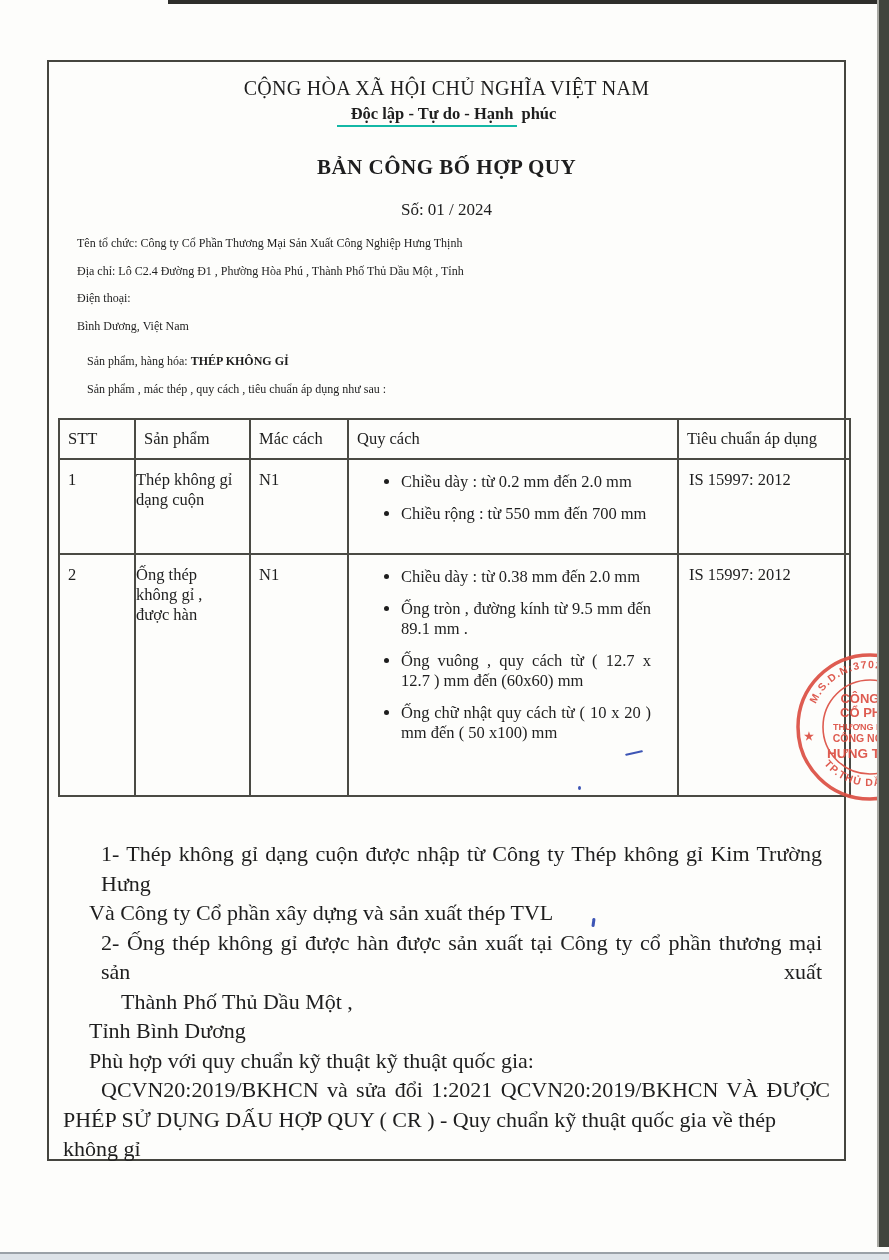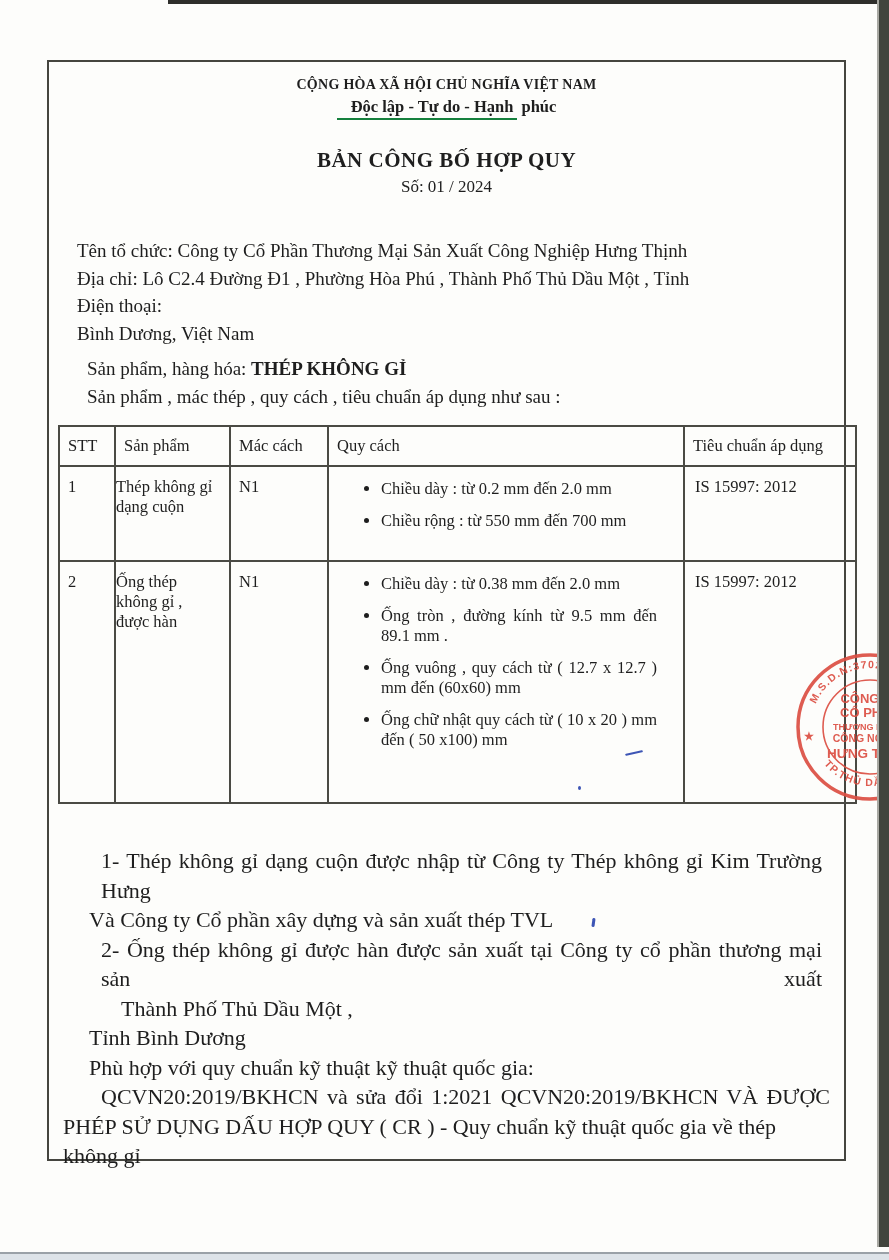--- a/index.html
+++ b/index.html
@@ -24,51 +24,51 @@
 
   
   .frame {
     position:absolute; left:47px; top:60px; width:799px; height:1101px;
     border:2px solid #45453f;
     background:transparent;
   }
 
   .center { text-align:center; }
 
-  .nat-title { margin-top:15px; font-size:14px; font-weight:bold; letter-spacing:.3px; }
+  .nat-title { margin-top:15px; font-size:20px; font-weight:normal; letter-spacing:.3px; }
   .motto     { margin-top:4px; font-size:16.5px; font-weight:bold; }
-  .motto .u  { border-bottom:2px solid #15803d; padding:0 4px 1px 14px; display:inline-block; }
+  .motto .u  { border-bottom:2px solid #14b8a6; padding:0 4px 1px 14px; display:inline-block; }
   .doc-title { margin-top:28px; font-size:21px; font-weight:bold; letter-spacing:.5px; }
-  .doc-no    { margin-top:4px; font-size:17px; }
-
-  .info { margin-top:40px; font-size:19px; line-height:27.5px; }
+  .doc-no    { margin-top:20px; font-size:17px; }
+
+  .info { margin-top:10px; font-size:12px; line-height:27.5px; }
   .info .ln   { margin-left:28px; margin-right:24px; }
   .info .ind  { margin-left:38px; }
   .info .gap  { margin-top:8px; }
   .bold { font-weight:bold; }
 
   
   table.spec {
     border-collapse:collapse;
     margin:15px 0 0 9px;
     width:781px;
     table-layout:fixed;
     font-size:16.5px;
   }
   table.spec th, table.spec td {
     border:2px solid #4a4a44;
     vertical-align:top;
     font-weight:normal;
     text-align:left;
   }
   table.spec th { height:40px; vertical-align:middle; padding:2px 8px; }
-  th.c-stt, td.c-stt { width:56px; text-align:center; }
+  th.c-stt, td.c-stt { width:76px; text-align:center; }
   th.c-sp,  td.c-sp  { width:115px; }
   th.c-mt,  td.c-mt  { width:98px; text-align:center; }
-  th.c-qc,  td.c-qc  { width:356px; }
+  th.c-qc,  td.c-qc  { width:330px; }
   th.c-tc,  td.c-tc  { width:172px; }
   th.c-mt { text-align:left; }
   td { padding:10px 8px 8px 8px; }
   td.c-sp { text-align:justify; padding-left:0; padding-right:12px; }
   td.c-qc ul { list-style:disc; margin:2px 4px 0 44px;font-family:Liberation Serif, serif; }
   td.c-qc li { margin-bottom:12px; text-align:justify; padding-right:14px; }
   td.c-tc { padding-left:10px; }
   .row1 { height:95px; }
   .row2 { height:242px; }
 

